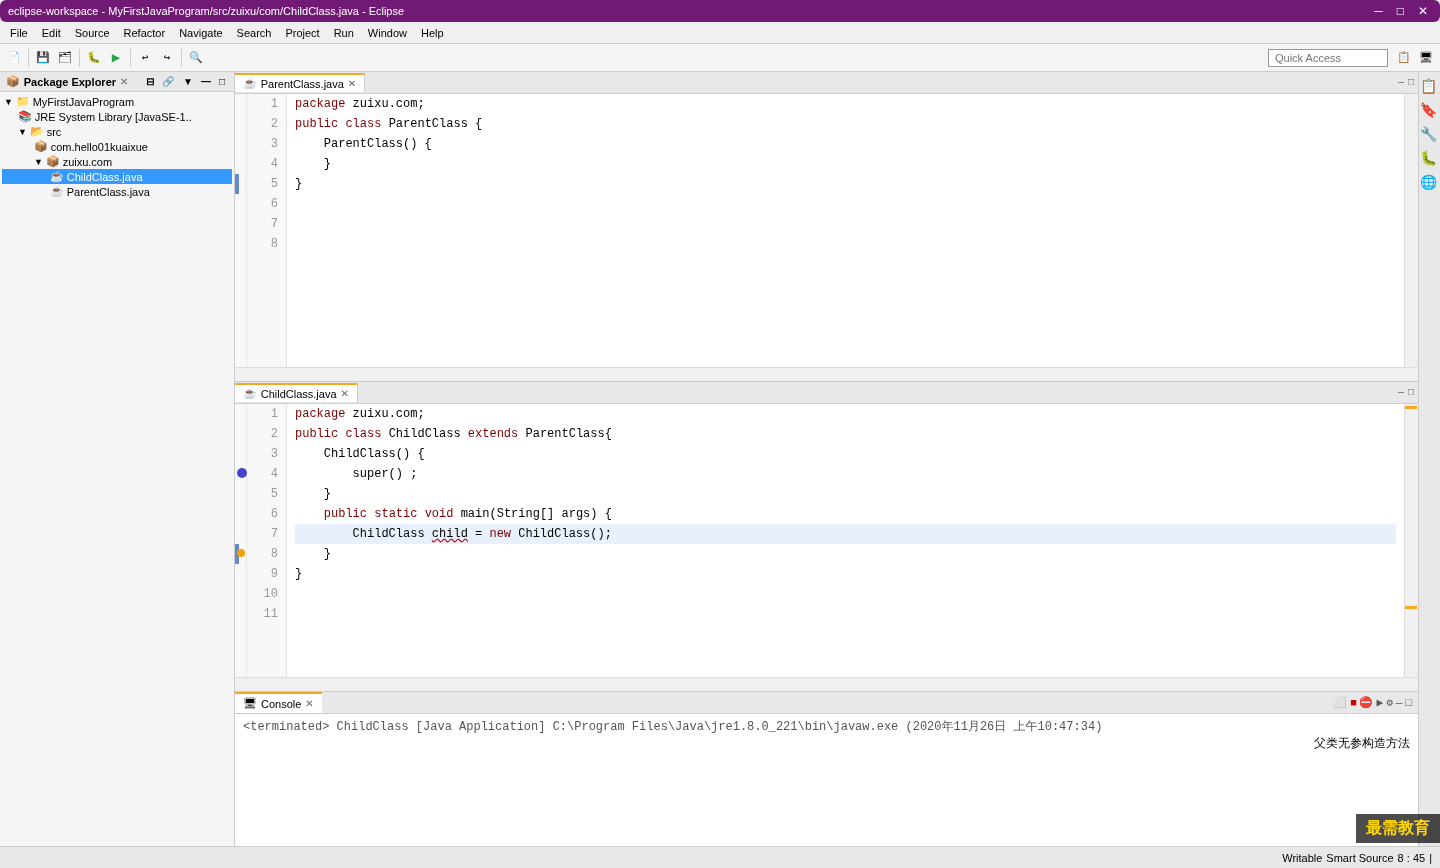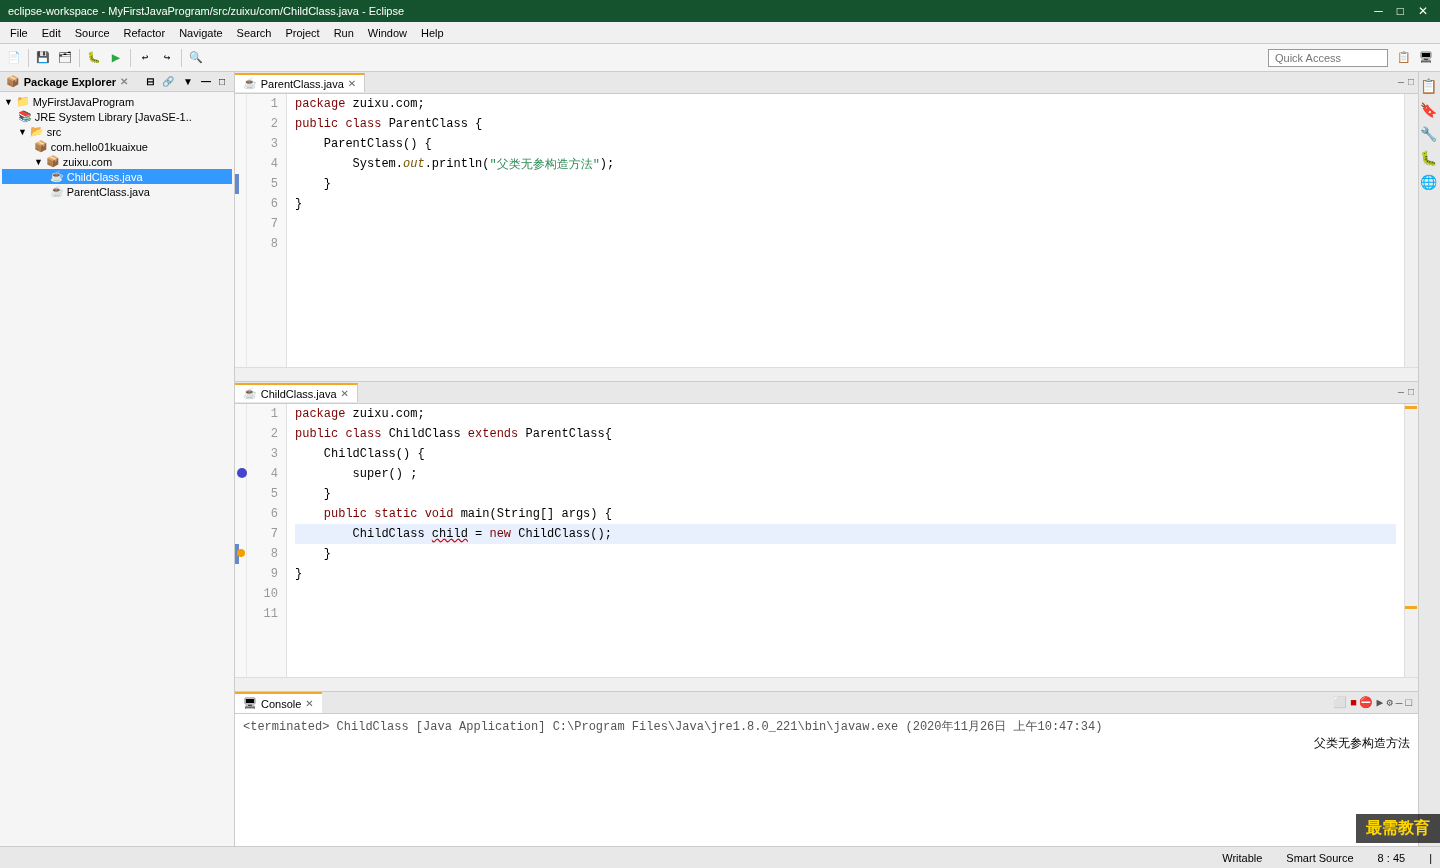--- a/index.html
+++ b/index.html
@@ -1,28 +1,29 @@
 <!DOCTYPE html>
 <html><head>
   <meta charset="utf-8">
   <style>
     * { margin: 0; padding: 0; box-sizing: border-box; }
     body { font-family: 'Consolas', 'Courier New', monospace; font-size: 12px; background: #f0f0f0; color: #000; width: 1440px; height: 868px; overflow: hidden; }
 
     
     #title-bar {
-      background: #14532d;
+      background: #701a75;
       color: #fff;
       height: 22px;
       display: flex;
       align-items: center;
       padding: 2px 8px;
       font-size: 11px;
       font-family: Arial, sans-serif;
       justify-content: space-between;
+      border-radius: 6px;
     }
     #title-bar-controls { display: flex; gap: 6px; }
     .title-btn { color: #fff; font-size: 12px; cursor: pointer; padding: 0 4px; }
 
     
     #menu-bar {
       background: #f0f0f0;
       height: 22px;
       display: flex;
       align-items: center;
@@ -198,21 +199,21 @@
       background: #e8e8e8;
       border-top: 1px solid #ccc;
       height: 22px;
       display: flex;
       align-items: center;
       padding: 0 8px;
       font-size: 11px;
       font-family: Arial, sans-serif;
       justify-content: space-between;
     }
-    .status-right { display: flex; gap: 24px; }
+    .status-right { display: flex; gap: 4px; }
 
     
     #right-sidebar {
       width: 22px;
       background: #e8e8e8;
       border-left: 1px solid #ccc;
       display: flex;
       flex-direction: column;
       align-items: center;
       padding: 4px 0;
@@ -390,21 +391,20 @@
               <div class="line-num">5</div>
               <div class="line-num">6</div>
               <div class="line-num">7</div>
               <div class="line-num">8</div>
             </div>
 
             <div class="code-lines">
               <div class="code-line"><span class="kw">package</span><span> zuixu.com;</span></div>
               <div class="code-line"><span class="kw">public</span><span> </span><span class="kw">class</span><span> ParentClass {</span></div>
               <div class="code-line"><span>    ParentClass() {</span></div>
-              <div class="code-line"><span>        System.</span><span class="method" style="font-style:italic;">out</span><span>.println(</span><span class="str">"父类无参构造方法"</span><span>);</span></div>
               <div class="code-line"><span>    }</span></div>
               <div class="code-line"><span>}</span></div>
               <div class="code-line"></div>
             </div>
 
             <div style="width:14px; background:#f0f0f0; border-left:1px solid #ddd;"></div>
           </div>
 
           <div class="horiz-scroll"></div>
         </div>

